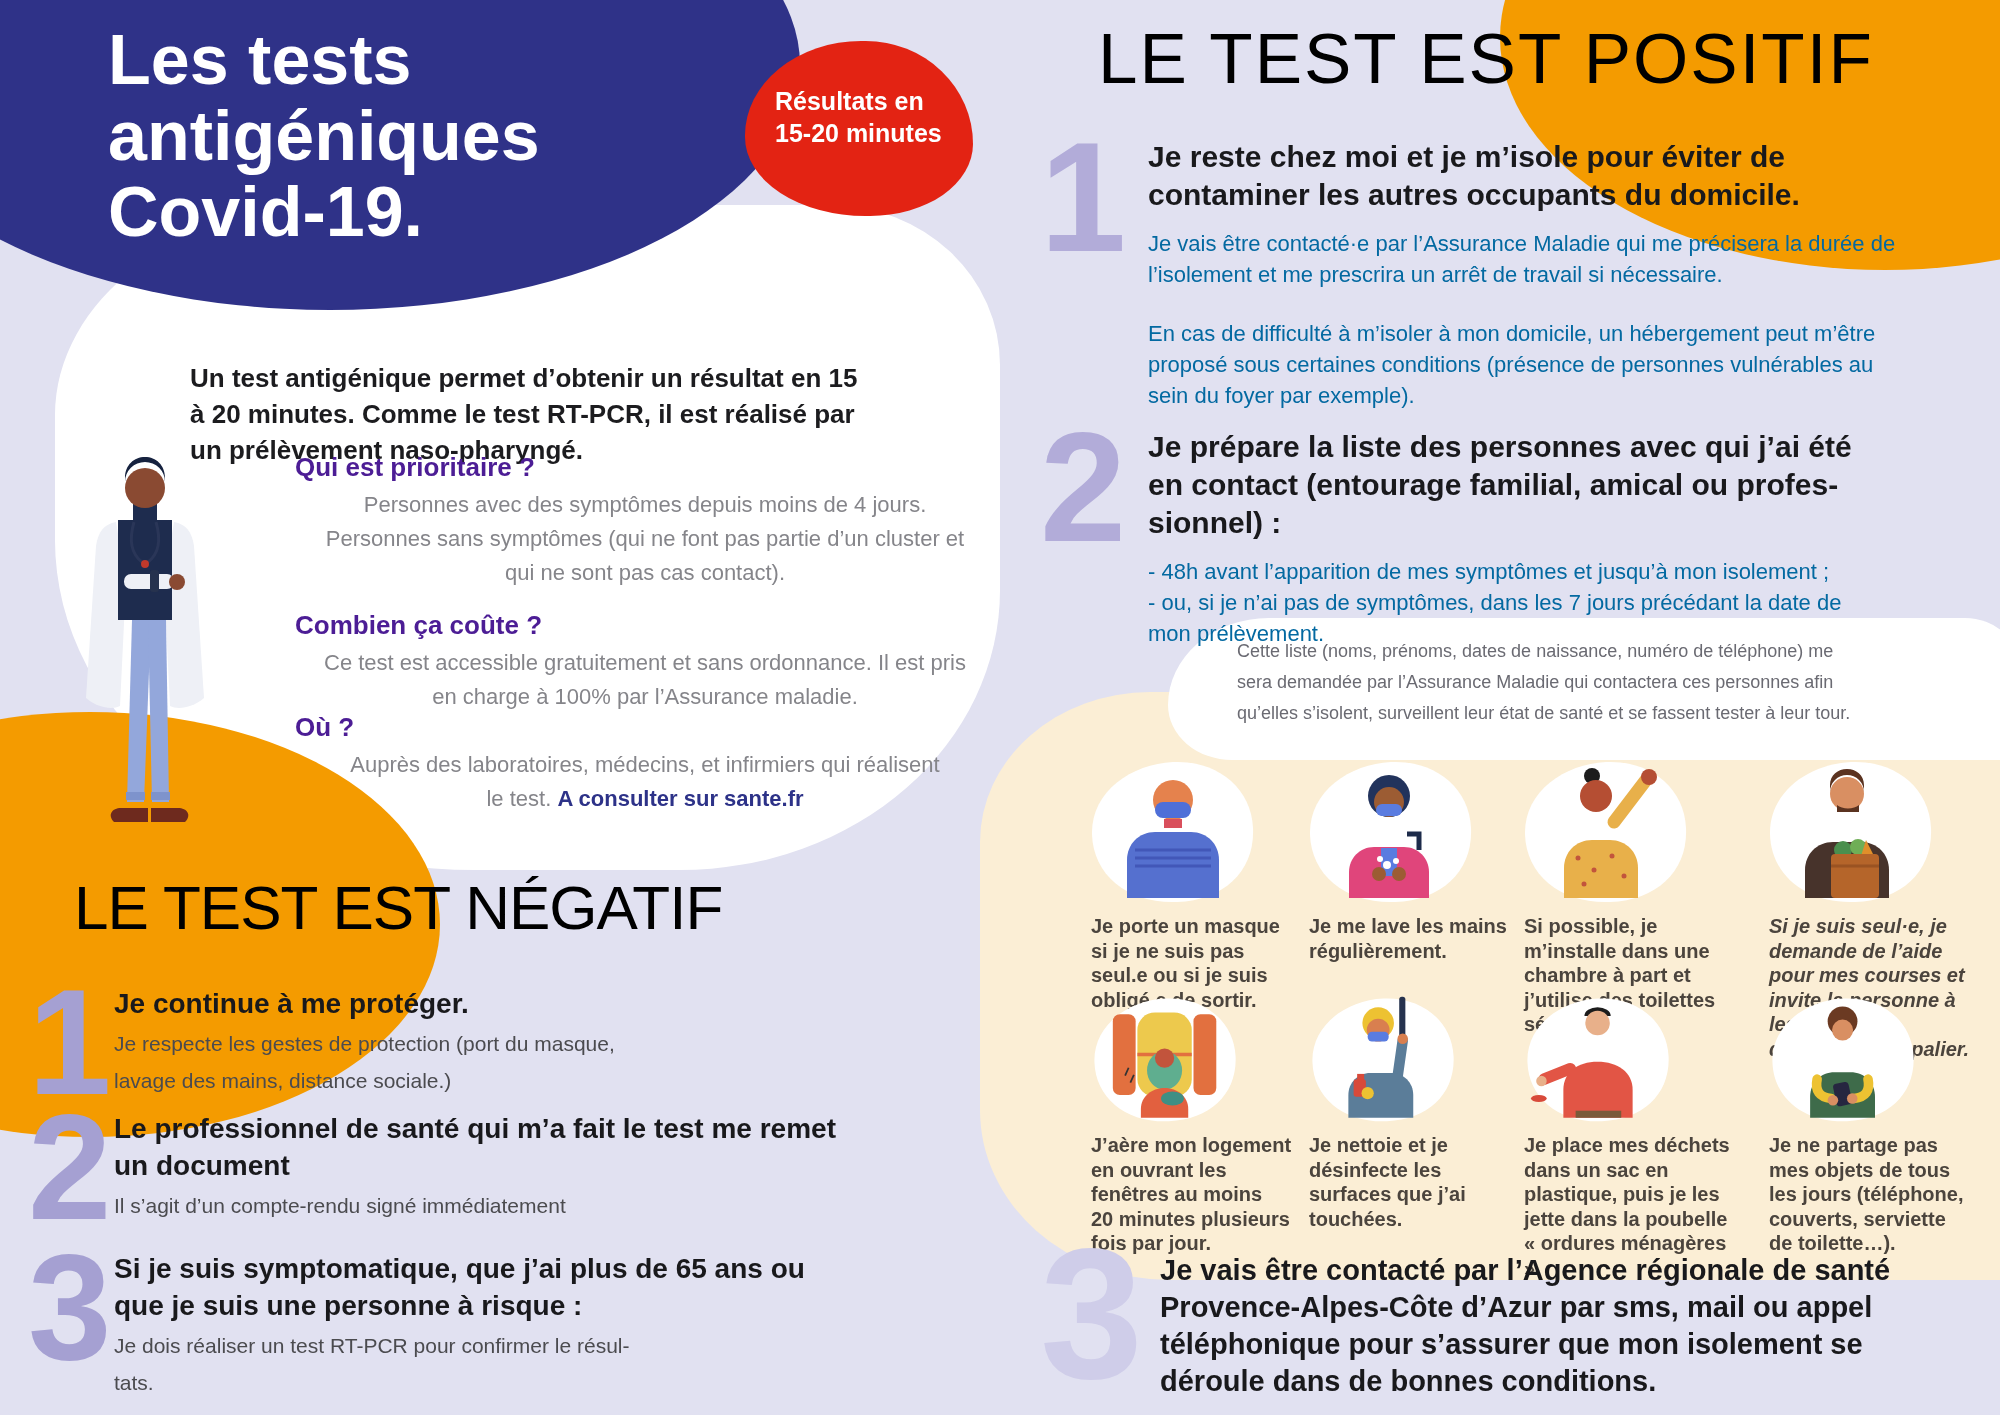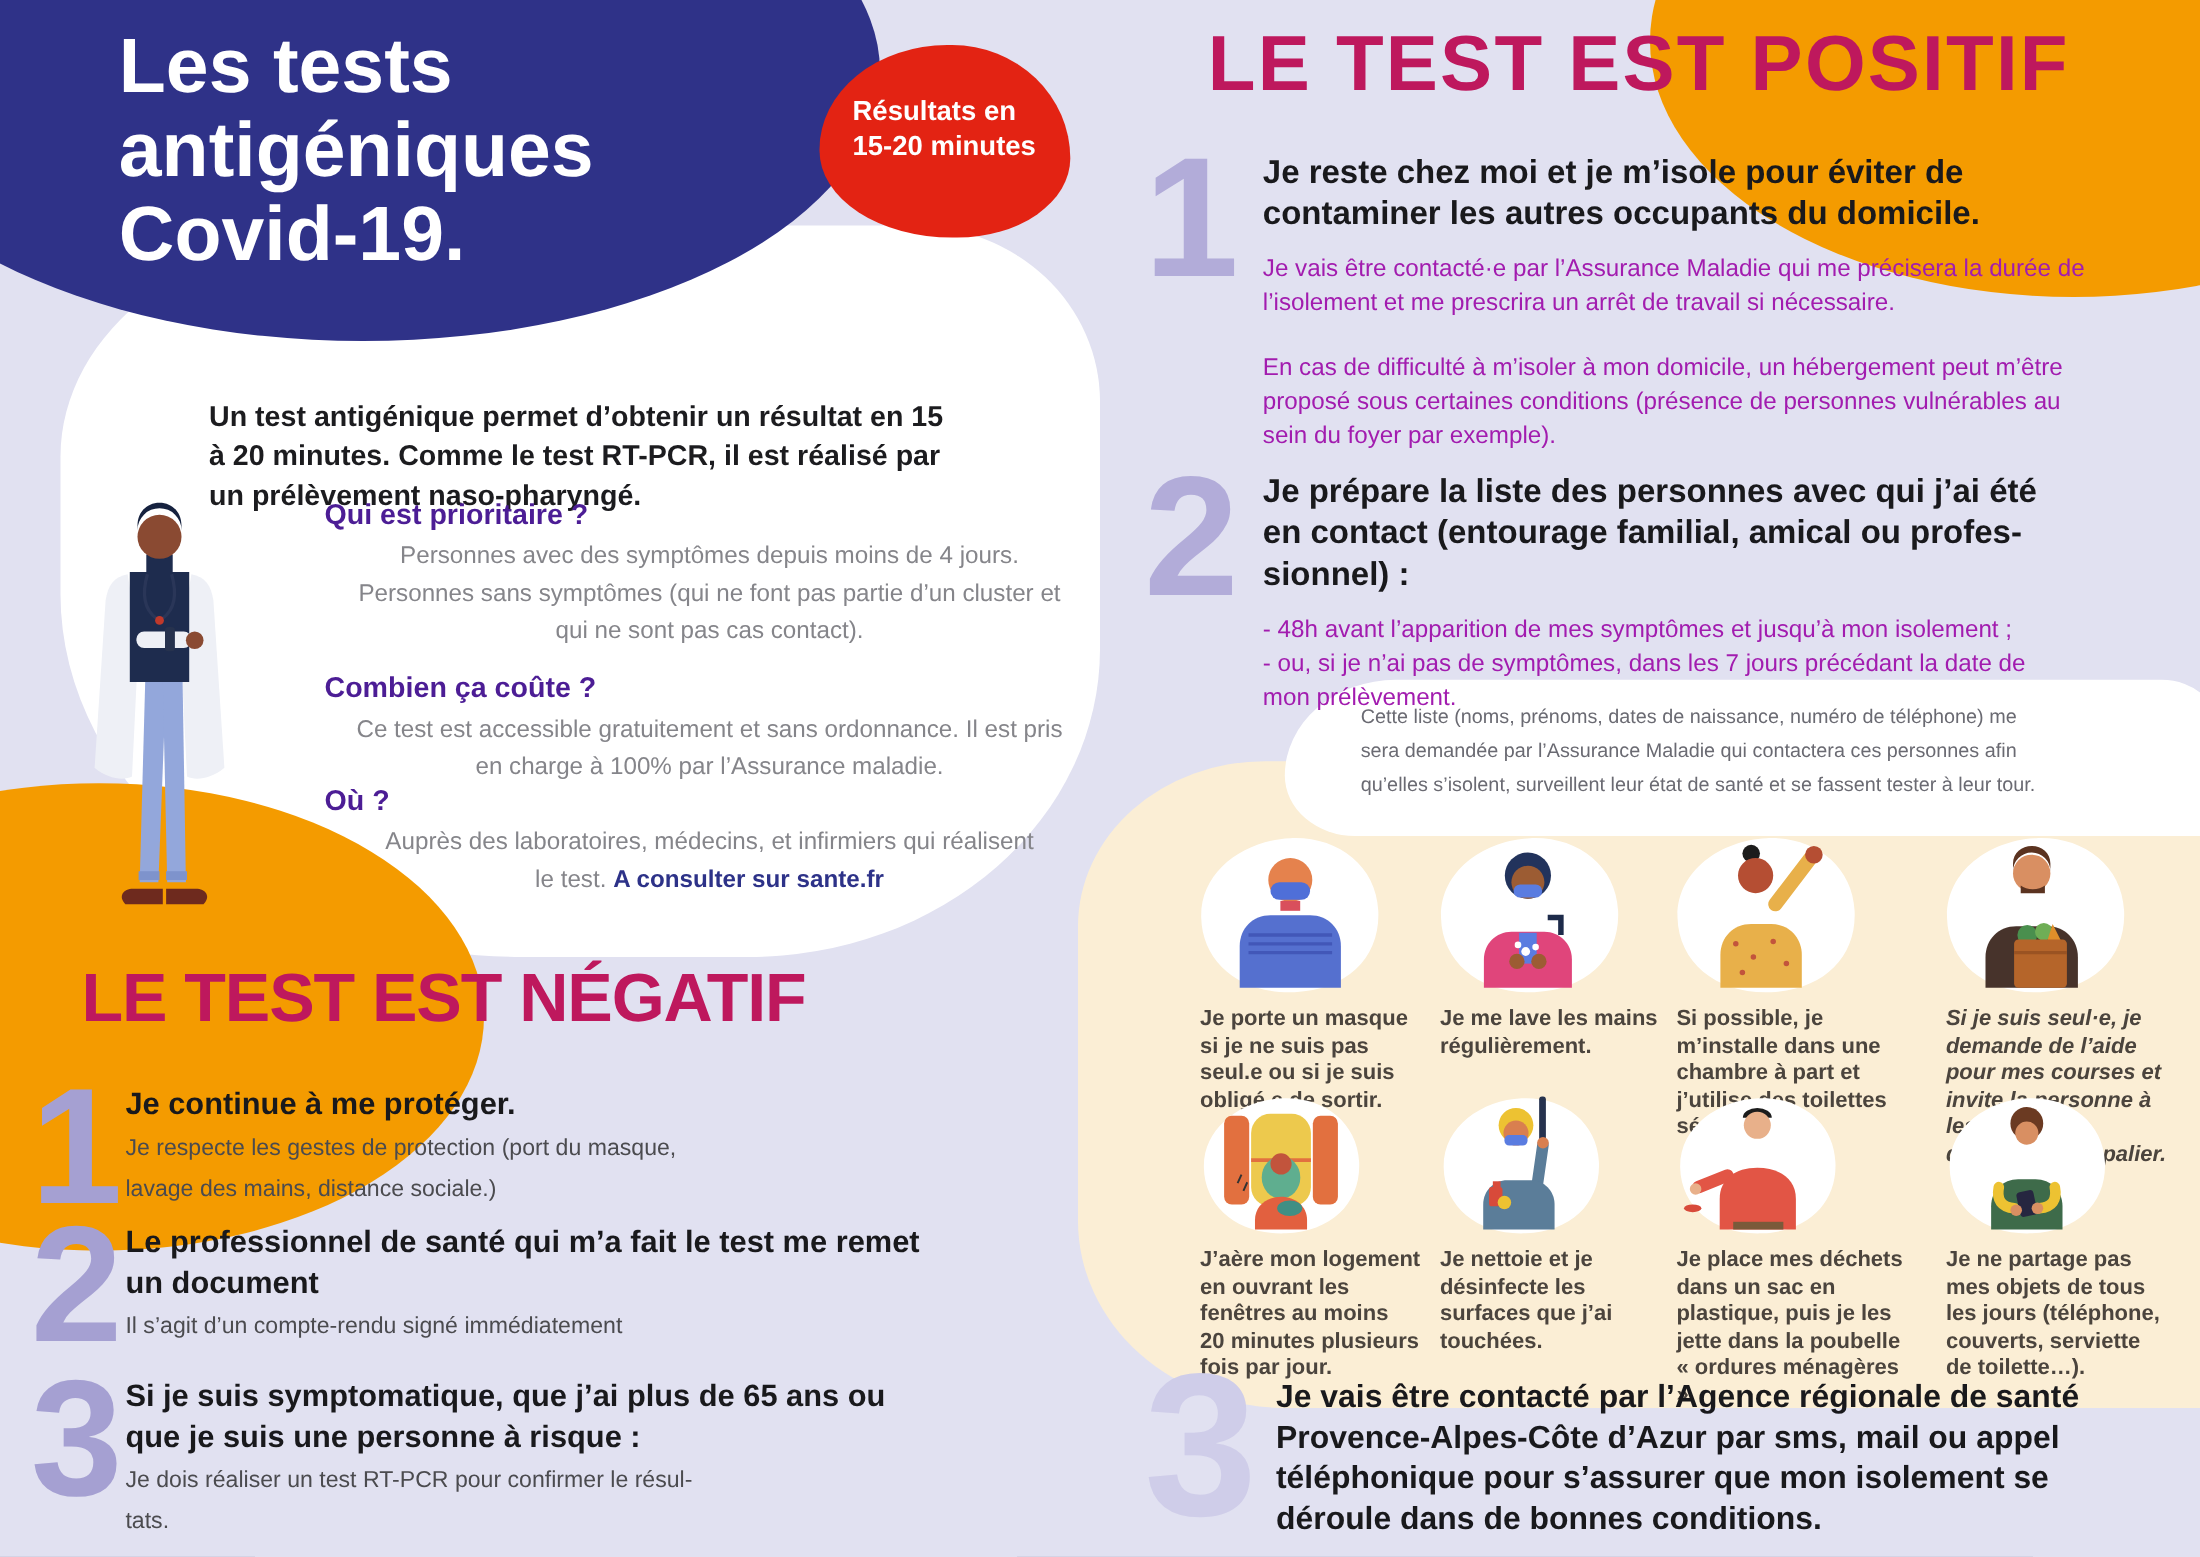--- a/index.html
+++ b/index.html
@@ -27,40 +27,40 @@
   .badge-text{left:745px;top:41px;width:228px;padding:44px 0 0 30px;color:#ffffff;
     font-size:25px;line-height:32px;font-weight:bold;}
   
   .intro-lead{left:190px;top:360px;width:700px;font-size:26px;line-height:36px;font-weight:bold;color:#1c1c1f;}
   .faq{left:295px;width:700px;}
   .faq-q{font-size:26px;font-weight:bold;color:#4c1d95;margin:0;}
   .faq-a{font-size:22px;line-height:34px;color:#85858a;margin:5px 0 0 0;text-align:center;}
   .faq-0{top:452px;} .faq-1{top:610px;} .faq-2{top:712px;}
   .link{color:#2d3288;font-weight:bold;}
   
-  .heading{font-weight:bold;color:#be185d;}
+  .heading{font-weight:normal;color:#000000;}
   .heading-negative{left:74px;top:872px;width:920px;font-size:62px;letter-spacing:-1px;}
   .heading-positive{left:1098px;top:18px;width:900px;font-size:71px;letter-spacing:2px;}
   
   .step{display:flex;align-items:flex-start;}
   .num{font-weight:bold;color:#a5a0d2;font-size:150px;line-height:0.9;width:86px;flex:0 0 auto;}
   .step-text{padding-top:10px;}
   .step-title{font-size:28px;line-height:37px;font-weight:bold;color:#19191c;margin:0;}
   .step-body{font-size:21px;line-height:37px;color:#4b4b4f;margin:3px 0 0 0;}
   .step-n1{left:28px;top:975px;width:940px;}
   .step-n2{left:28px;top:1100px;width:960px;}
   .step-n3{left:28px;top:1240px;width:940px;}
   .step-p1{left:1040px;top:128px;width:950px;}
   .step-p2{left:1040px;top:418px;width:950px;}
   .step-p3{left:1040px;top:1236px;width:950px;}
   .step-p1 .num,.step-p2 .num{font-size:155px;color:#b2acd9;width:108px;}
   .step-p3 .num{font-size:185px;color:#cfcde9;width:120px;line-height:0.85;}
   .step-p1 .step-title,.step-p2 .step-title{font-size:30px;line-height:38px;}
   .step-p3 .step-title{font-size:29px;line-height:37px;padding-top:6px;}
-  .rbody{font-size:22px;line-height:31px;color:#a21caf;margin:14px 0 0 0;}
+  .rbody{font-size:22px;line-height:31px;color:#0369a1;margin:14px 0 0 0;}
   .rbody2{margin-top:28px;}
   
   .note-text{left:1237px;top:636px;width:780px;font-size:18px;line-height:31px;color:#6a6a72;}
   
   .tile{width:215px;}
   .tile svg{display:block;}
   .tile-caption{font-size:20px;line-height:24.5px;font-weight:bold;color:#4b443d;margin:10px 0 0 6px;}
   .t0{left:1085px;top:758px;} .t1{left:1303px;top:758px;} .t2{left:1518px;top:758px;} .t3{left:1763px;top:758px;font-style:italic;}
   .t4{left:1085px;top:995px;} .t5{left:1303px;top:995px;} .t6{left:1518px;top:995px;} .t7{left:1763px;top:995px;}
   .row1 svg{width:175px;height:146px;}

